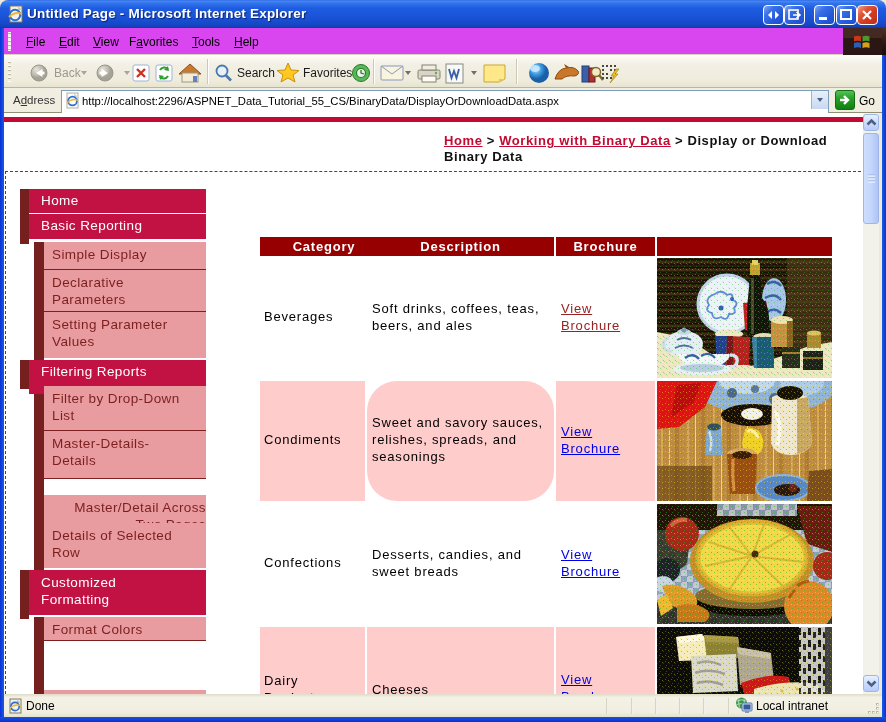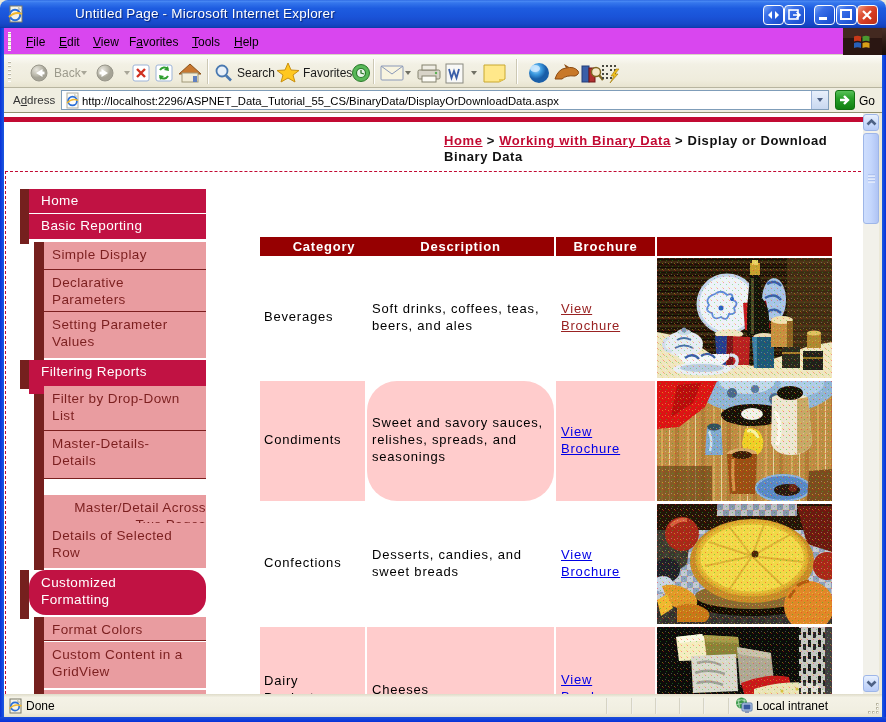--- a/index.html
+++ b/index.html
@@ -5,22 +5,22 @@
 * { margin:0; padding:0; box-sizing:border-box; }
 html,body { width:886px; height:722px; overflow:hidden; background:#ECE9D8; }
 body { font-family:"Liberation Sans", sans-serif; }
 #win { position:relative; width:886px; height:722px; }
 .abs { position:absolute; }
 
 #titlebar { position:absolute; left:0; top:0; width:886px; height:28px;
   border-radius:8px 8px 0 0;
   background:linear-gradient(180deg,#2864E0 0%,#4A8AF4 4%,#3576EC 10%,#1D5CE0 30%,#1A53D8 60%,#1748C8 85%,#1240B8 96%,#0E36A4 100%);
 }
-#titletext { position:absolute; left:27px; top:6px; color:#fff; font-size:13.5px; font-weight:normal;
-  letter-spacing:0.2px; text-shadow:1px 1px 1px rgba(0,20,80,0.75);margin-left:48px; }
+#titletext { position:absolute; left:27px; top:6px; color:#fff; font-size:13.5px; font-weight:bold;
+  letter-spacing:0.2px; text-shadow:1px 1px 1px rgba(0,20,80,0.75); }
 .tbtn { position:absolute; top:5px; width:21px; height:20px; border-radius:4px;
   border:1px solid #fff; color:#fff; }
 .tbtn.blue { background:linear-gradient(135deg,#7CA8F4 0%,#3A6FE8 30%,#2258D8 70%,#1D4FC8 100%); }
 .tbtn.red  { background:linear-gradient(135deg,#F2A48C 0%,#E0583C 30%,#D43A20 60%,#B83018 100%); }
 
 #bleft  { position:absolute; left:0; top:28px; width:4px; height:689px; background:linear-gradient(90deg,#0831D9,#1C5AE0); }
 #bright { position:absolute; left:882px; top:28px; width:4px; height:689px; background:linear-gradient(90deg,#1C5AE0,#0831D9); }
 #bbot   { position:absolute; left:0; top:717px; width:886px; height:5px; background:linear-gradient(180deg,#1C4FD8,#0831D9); }
 
 #menubar { position:absolute; left:4px; top:28px; width:878px; height:27px; background:#d946ef; border-bottom:1px solid #D8D5C2; }
@@ -28,21 +28,21 @@
 #menubar .grip { position:absolute; left:4px; top:4px; width:3px; height:19px;
   background:repeating-linear-gradient(180deg,#fff 0 1px,#B8B5A2 1px 2px,#F4F3EC 2px 4px); }
 #winlogo { position:absolute; left:839px; top:0px; width:43px; height:27px;
   background:linear-gradient(180deg,#4A3028 0%,#2A1812 60%,#160C08 100%); }
 
 #toolbar { position:absolute; left:4px; top:55px; width:878px; height:33px;
   background:linear-gradient(180deg,#FDFCF8 0%,#F2F0E4 30%,#EFECDC 80%,#E8E4D0 100%); border-bottom:1px solid #B8B5A0; }
 
 #addrbar { position:absolute; left:4px; top:88px; width:878px; height:25px; background:#F0EEE1; border-bottom:1px solid #919070; }
 #addrlabel { position:absolute; left:9px; top:6px; font-size:11.5px; color:#333; }
-#addrfield { position:absolute; left:57px; top:2px; width:768px; height:20px; background:#fff; border:1px solid #7F9DB9; }
+#addrfield { position:absolute; left:57px; top:2px; width:768px; height:32px; background:#fff; border:1px solid #7F9DB9; }
 #addrurl { position:absolute; left:20px; top:4px; font-size:11.3px; color:#000; white-space:nowrap; }
 #addrdrop { position:absolute; right:0; top:0; width:17px; height:18px; background:linear-gradient(180deg,#E8F0FB,#C8D8F0); border-left:1px solid #9DB4D8; }
 #gobtn { position:absolute; left:831px; top:2px; width:20px; height:20px; border-radius:3px;
   background:linear-gradient(180deg,#58C058 0%,#28A028 40%,#108010 100%); border:1px solid #107010; }
 #gotext { position:absolute; left:855px; top:6px; font-size:12px; color:#000; }
 
 #content { position:absolute; left:4px; top:113px; width:860px; height:581px; background:#fff; overflow:hidden; }
 
 #vscroll { position:absolute; left:863px; top:113px; width:16px; height:581px; background:#F2F1EA; }
 #sgap { position:absolute; left:879px; top:113px; width:3px; height:581px; background:#ECE9D8; }
@@ -304,23 +304,22 @@
     <div class="mtop" style="top:76px;  height:24px;">Home</div>
     <div class="mtop" style="top:101px; height:25px;">Basic Reporting</div>
     <div class="msub" style="top:129px; height:28px;">Simple Display</div>
     <div class="msub" style="top:157px; height:42px;">Declarative<br>Parameters</div>
     <div class="msub" style="top:199px; height:46px; border-bottom:none;">Setting Parameter<br>Values</div>
     <div class="mtop" style="top:247px; height:34px;">Filtering Reports</div>
     <div class="msub" style="top:273px; height:45px;">Filter by Drop-Down<br>List</div>
     <div class="msub" style="top:318px; height:48px;">Master-Details-<br>Details</div>
     <div class="msub" style="top:382px; height:44px;text-align:right;">Master/Detail Across<br>Two Pages</div>
     <div class="msub" style="top:410px; height:45px; border-bottom:none;">Details of Selected<br>Row</div>
-    <div class="mtop" style="top:457px; height:45px; line-height:17px;border-radius:17px;">Customized<br>Formatting</div>
+    <div class="mtop" style="top:457px; height:45px; line-height:17px;">Customized<br>Formatting</div>
     <div class="msub" style="top:504px; height:24px;">Format Colors</div>
-    <div class="msub" style="top:529px; height:46px; border-bottom:none;">Custom Content in a<br>GridView</div>
     <div class="msub" style="top:577px; height:4px;"></div>
 
     <div class="th" style="left:256px; width:128px;">Category</div>
     <div class="th" style="left:363px; width:187px;">Description</div>
     <div class="th" style="left:552px; width:99px;">Brochure</div>
     <div class="th" style="left:653px; width:175px;"></div>
 
     <div class="td" style="left:256px; top:145px; width:105px; height:120px; padding:50px 0 0 4px;">Beverages</div>
     <div class="td" style="left:363px; top:145px; width:187px; height:120px; padding:42px 0 0 5px;">Soft drinks, coffees, teas,<br>beers, and ales</div>
     <div class="td" style="left:552px; top:145px; width:99px; height:120px; padding:42px 0 0 5px;"><a class="rlink" href="#b1">View<br>Brochure</a></div>

